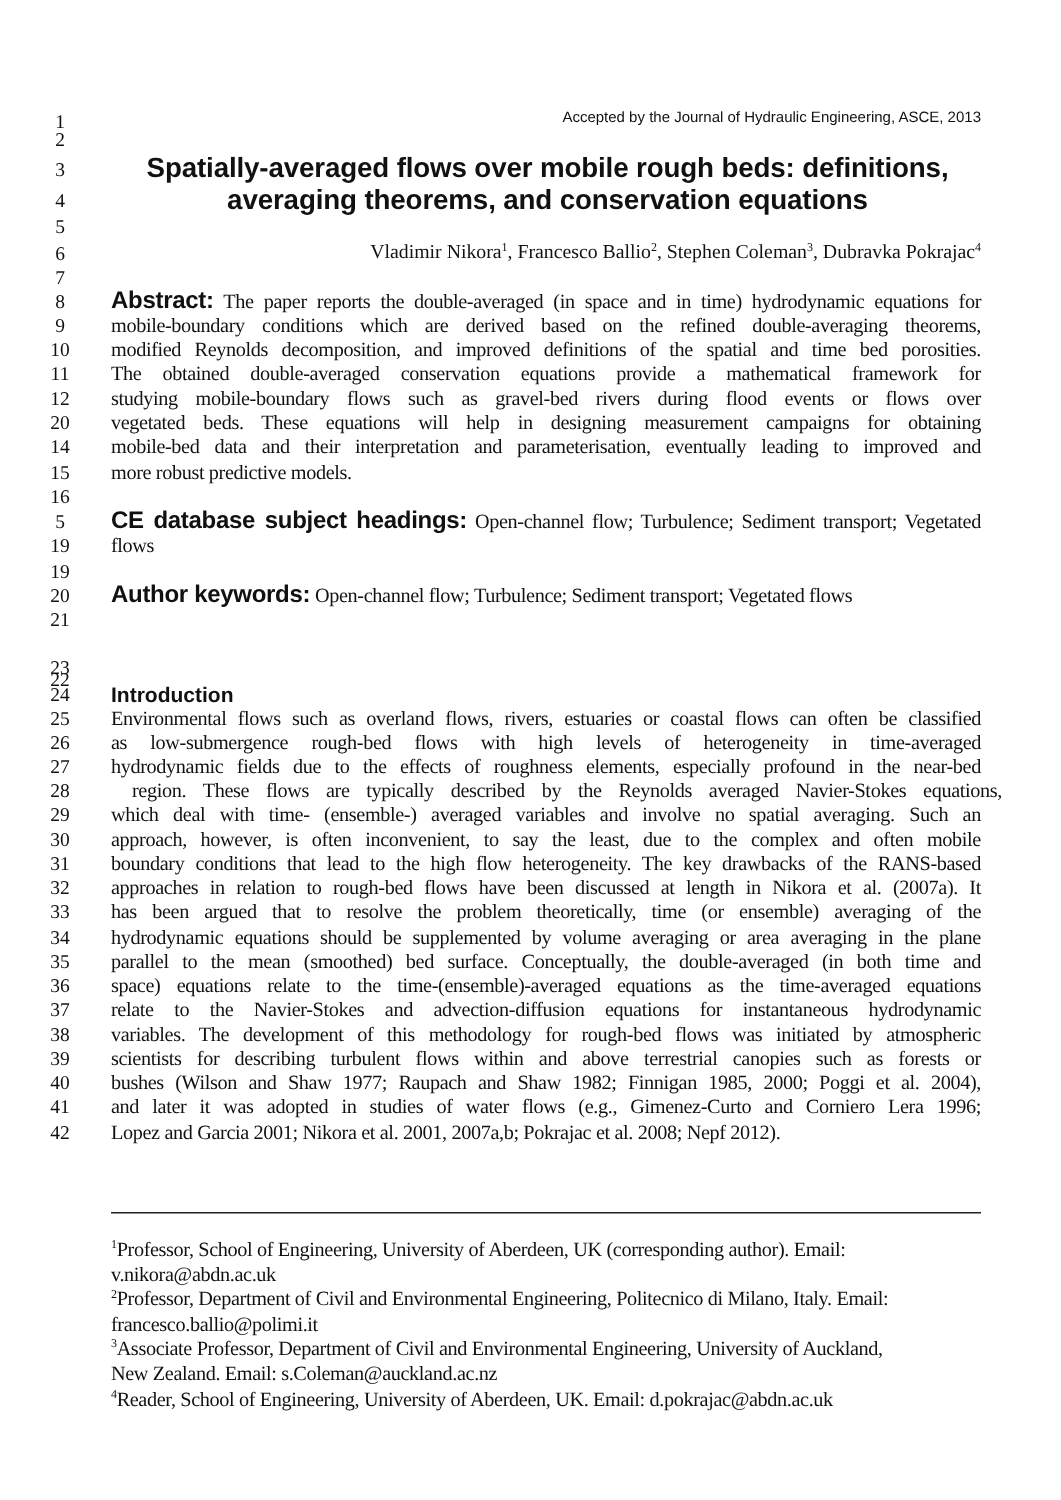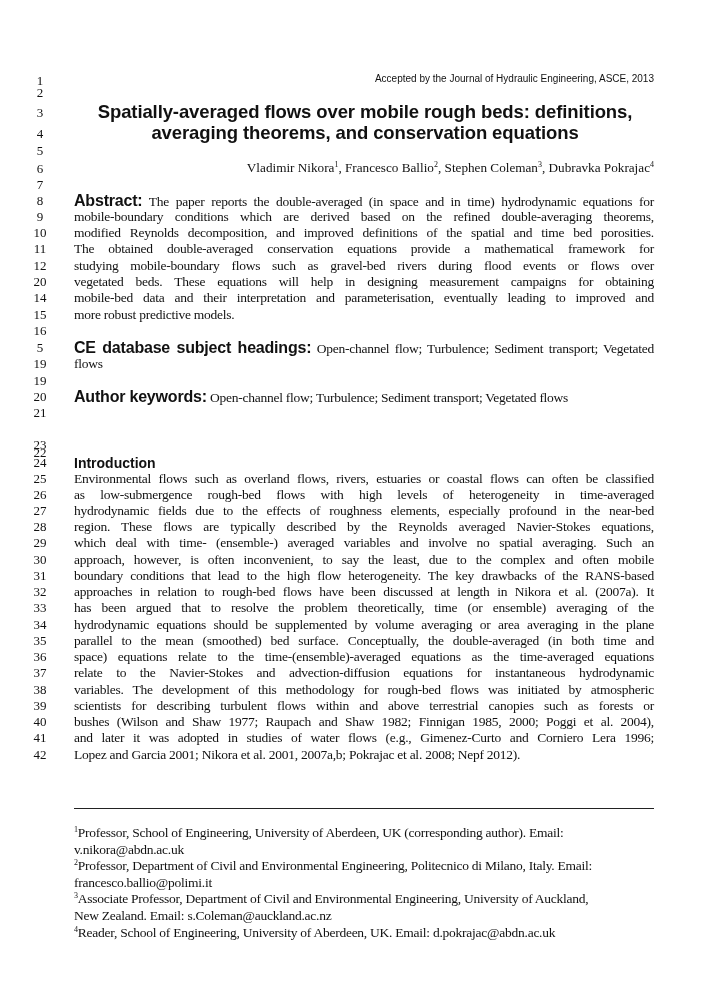--- a/index.html
+++ b/index.html
@@ -100,21 +100,21 @@
   <div class="tl last" style="top:356px">flows</div>
 </div>
 
 <div class="tl last" style="top:389px"><span class="b">Author keywords:</span><span> Open-channel flow; Turbulence; Sediment transport; Vegetated flows</span></div>
 
 <div class="heading" style="top:455px">Introduction</div>
 <div id="intro-body">
     <div class="tl" style="top: 471px;">Environmental flows such as overland flows, rivers, estuaries or coastal flows can often be classified</div>
     <div class="tl" style="top: 487px;">as low-submergence rough-bed flows with high levels of heterogeneity in time-averaged</div>
     <div class="tl" style="top: 503px;">hydrodynamic fields due to the effects of roughness elements, especially profound in the near-bed</div>
-    <div class="tl" style="top: 519px;">region. These flows are typically described by the Reynolds averaged Navier-Stokes equations,</div>
+    <div class="tl" style="top: 519px; margin-left: 14px;">region. These flows are typically described by the Reynolds averaged Navier-Stokes equations,</div>
     <div class="tl" style="top: 535px;">which deal with time- (ensemble-) averaged variables and involve no spatial averaging. Such an</div>
     <div class="tl" style="top: 552px;">approach, however, is often inconvenient, to say the least, due to the complex and often mobile</div>
     <div class="tl" style="top: 568px;">boundary conditions that lead to the high flow heterogeneity. The key drawbacks of the RANS-based</div>
     <div class="tl" style="top: 584px;">approaches in relation to rough-bed flows have been discussed at length in Nikora et al. (2007a). It</div>
     <div class="tl" style="top: 600px;">has been argued that to resolve the problem theoretically, time (or ensemble) averaging of the</div>
     <div class="tl" style="top: 617px;">hydrodynamic equations should be supplemented by volume averaging or area averaging in the plane</div>
     <div class="tl" style="top: 633px;">parallel to the mean (smoothed) bed surface. Conceptually, the double-averaged (in both time and</div>
     <div class="tl" style="top: 649px;">space) equations relate to the time-(ensemble)-averaged equations as the time-averaged equations</div>
     <div class="tl" style="top: 665px;">relate to the Navier-Stokes and advection-diffusion equations for instantaneous hydrodynamic</div>
     <div class="tl" style="top: 682px;">variables. The development of this methodology for rough-bed flows was initiated by atmospheric</div>

